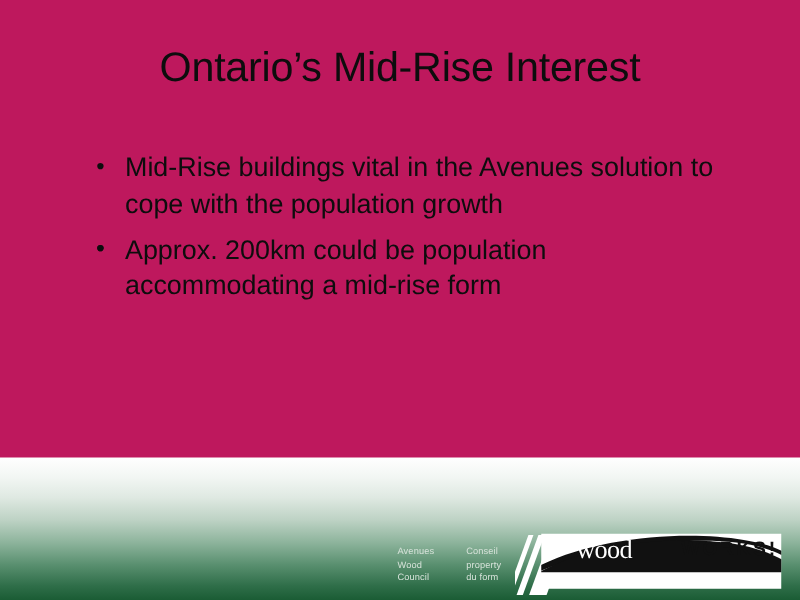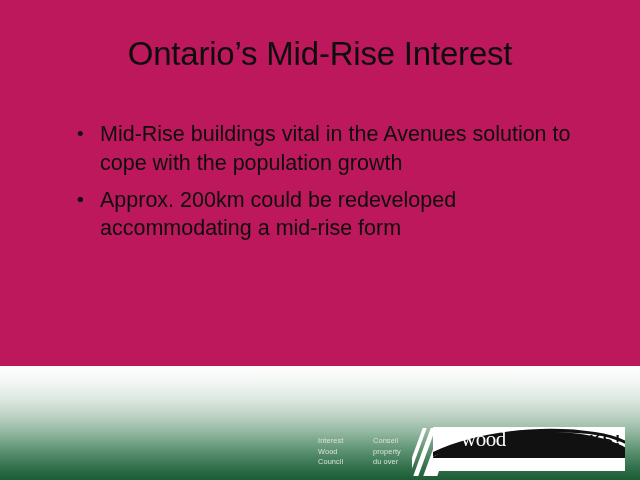--- a/index.html
+++ b/index.html
@@ -182,36 +182,36 @@
   <ul class="body-list">
     <li class="bullet-item">
       <span class="dot">•</span>
       <span>Mid-Rise buildings vital in the Avenues solution to cope with the population growth</span>
     </li>
     <li class="bullet-item">
       <span class="dot">•</span>
     </li>
     <li class="bullet-item">
       <span class="dot">•</span>
-      <span>Approx. 200km could be redeveloped accommodating a mid-rise form</span>
+      <span>Approx. 200km could be population accommodating a mid-rise form</span>
     </li>
   </ul>
 
   <div class="footer-band"></div>
 
   <div class="cwc-logo">
     <div class="cwc-text en">
-      <div>Interest</div>
+      <div>Avenues</div>
       <div>Wood</div>
       <div>Council</div>
     </div>
     <div class="cwc-text fr">
       <div>Conseil</div>
       <div>property</div>
-      <div>du over</div>
+      <div>du form</div>
     </div>
     <div class="cwc-swoosh">
       <i class="s1"></i>
         <i class="s2"></i>
         <i class="s3"></i>
     </div>
   </div>
 
   <div class="ww-panel">
     <svg class="ww-swoosh" viewBox="0 0 210 30" preserveAspectRatio="none">

